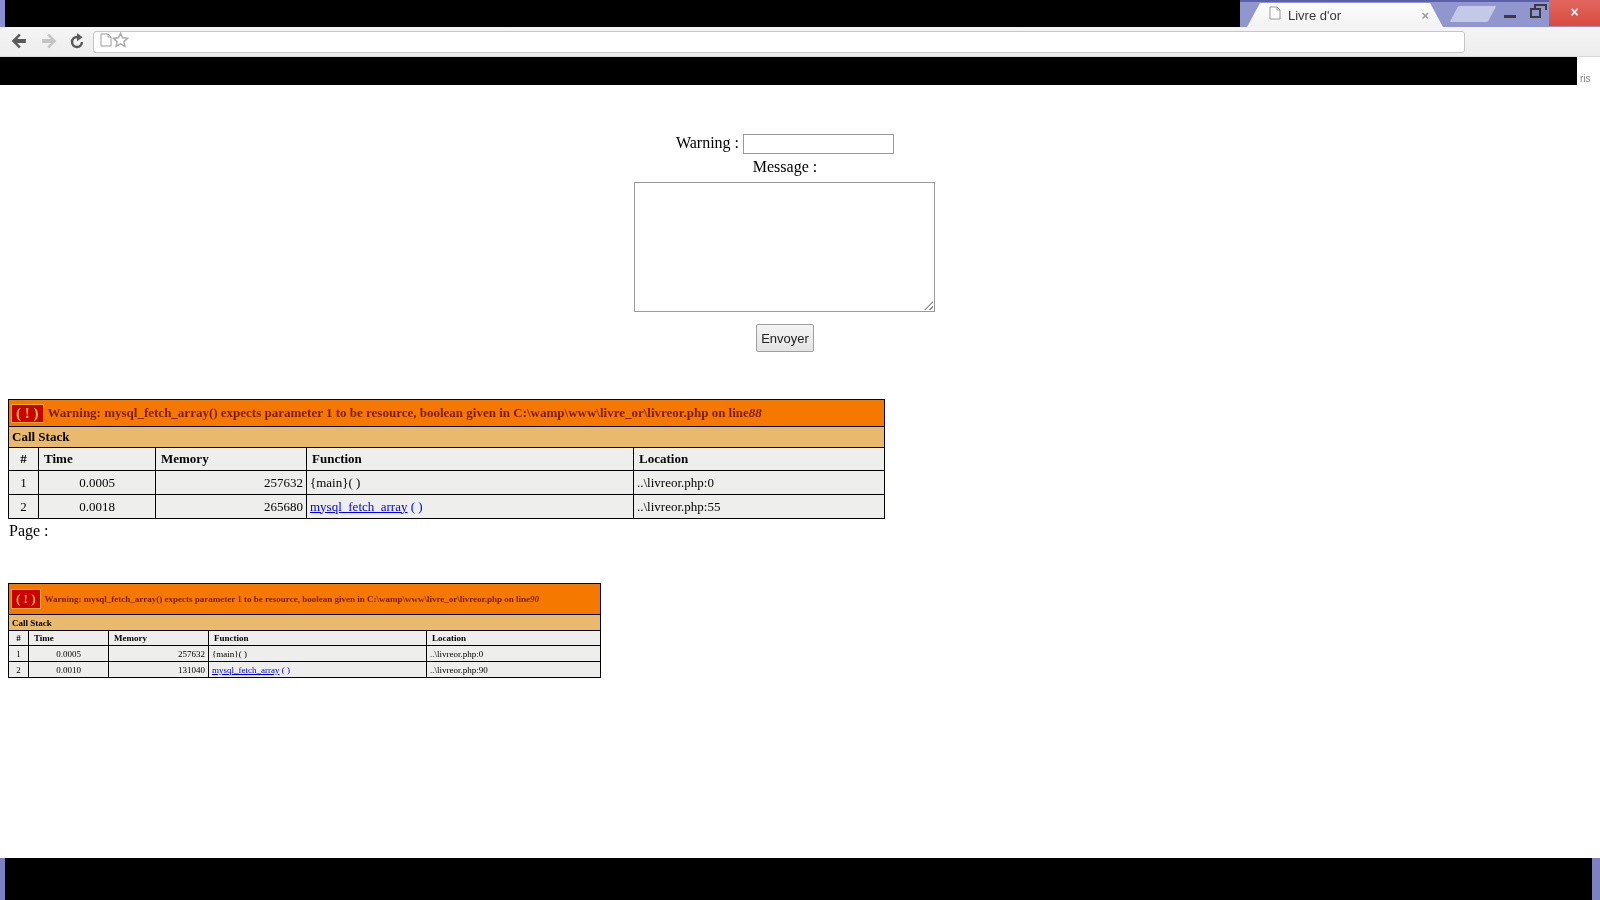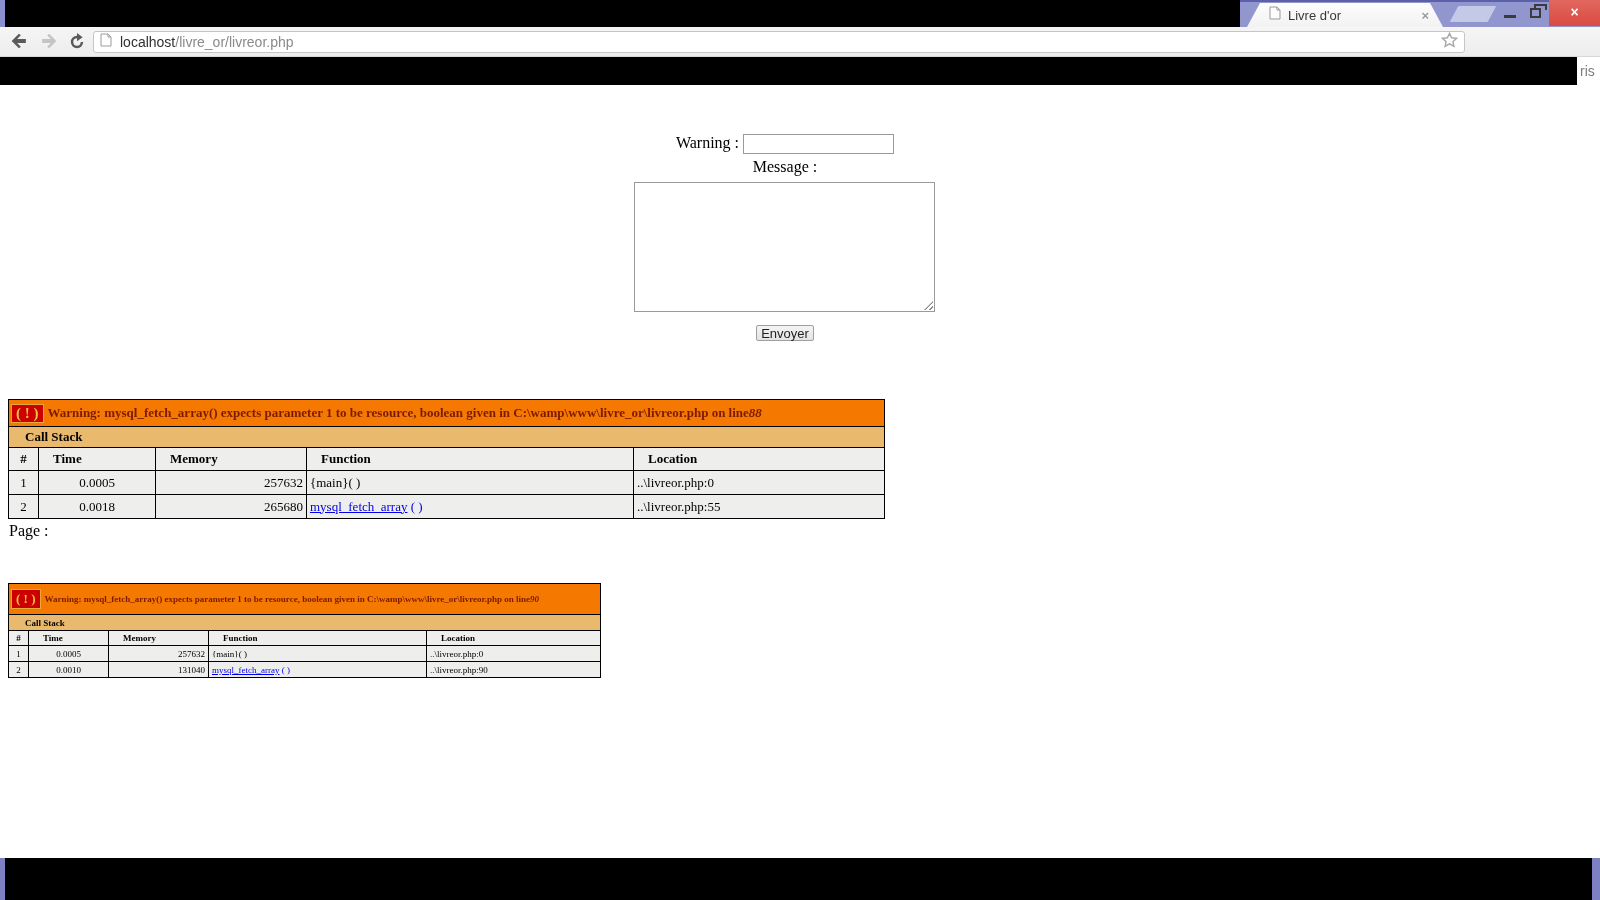--- a/index.html
+++ b/index.html
@@ -54,46 +54,46 @@
   .wot-badge { position:absolute; left:8px; top:10px; width:18px; height:13px;
                background:linear-gradient(#a8d345,#6fae14); border:1px solid #dff0b8; border-radius:3px;
                color:#fff; font-size:8px; font-weight:bold; text-align:center; line-height:11px; }
   .menu-btn { position:absolute; left:1572px; top:35px; width:18px; height:14px; }
   .menu-btn i { display:block; width:18px; height:3px; background:#4d4d4d; border-radius:1px; margin-bottom:2.5px; }
 
   
   .page { position:absolute; left:0; top:57px; width:1600px; height:801px; background:#fff;
           font-family:"Liberation Serif", serif; color:#000; }
   .banner { position:absolute; left:0; top:0; width:1577px; height:28px; background:#000; }
-  .banner-cut { position:absolute; left:1580px; top:6px; font-family:"Liberation Sans",sans-serif; font-size:14px; color:#7d7d7d; }
+  .banner-cut { position:absolute; left:1580px; top:16px; font-family:"Liberation Sans",sans-serif; font-size:10px; color:#7d7d7d; }
 
   .centerzone { position:absolute; left:0; width:1570px; text-align:center; font-size:16px; }
   .gb-title { top:40px; }
   .gb-pseudo { top:77px; }
   .gb-pseudo input { width:151px; height:20px; border:1px solid #9a9a9a; background:#fff; vertical-align:middle; margin-left:4px; font-size:13px; padding:0 3px; }
   .gb-msg-label { top:101px; }
   .gb-textarea-wrap { position:absolute; left:634px; top:125px; width:301px; height:130px; }
   .gb-textarea-wrap textarea { width:301px; height:130px; border:1px solid #9a9a9a; resize:none; font-size:13px; font-family:"Liberation Sans",sans-serif; }
   .grip { position:absolute; right:2px; bottom:2px; width:9px; height:9px;
           background:repeating-linear-gradient(-45deg, transparent 0 2px, #8a8a8a 2px 3.5px);
           clip-path:polygon(100% 0, 100% 100%, 0 100%); pointer-events:none; }
   .gb-submit { top:267px; }
-  .gb-submit button { width:58px; height:16px; font-size:13px; font-family:"Liberation Sans",sans-serif; color:#222;
+  .gb-submit button { width:58px; height:28px; font-size:13px; font-family:"Liberation Sans",sans-serif; color:#222;
           background:linear-gradient(#f4f4f4,#e4e4e4); border:1px solid #9f9f9f; border-radius:2px; }
 
   
   table.xdebug { border-collapse:collapse; table-layout:fixed; font-family:"Liberation Serif", serif; }
   table.xdebug td, table.xdebug th { border:1px solid #000; overflow:hidden; white-space:nowrap; }
   .xdebug .err-row td { background:#f57900; }
   .err-inner { display:flex; align-items:center; }
   .err-icon { background:#cc0000; color:#f2c23c; font-weight:bold; border:1px solid #e5a93c; padding:0 4px; margin:1px 4px 1px 2px; }
   .err-msg { color:#7b1b02; font-weight:bold;font-family:Liberation Serif, serif; }
   .err-line { color:#7b1b02; font-weight:bold; font-style:italic; }
-  .xdebug .cs-row td { background:#e9b96e; font-weight:bold; padding-left:16px; }
-  .xdebug th { background:#eeeeec; font-weight:bold; text-align:left; padding-left:14px; }
+  .xdebug .cs-row td { background:#e9b96e; font-weight:bold; padding-left:3px; }
+  .xdebug th { background:#eeeeec; font-weight:bold; text-align:left; padding-left:5px; }
   .xdebug th.c { text-align:center; padding-left:0; }
   .xdebug td.data { background:#eeeeec; }
   .c { text-align:center; }
   .r { text-align:right; padding-right:3px; }
   .l { text-align:left; padding-left:3px; }
   .xdebug a { color:#0000ee; text-decoration:underline; }
   .xdebug .fn-args { color:#0000ee; }
 
   .xdebug1 { position:absolute; left:8px; top:342px; width:876px; font-size:13px; }
   .xdebug1 .err-row td { height:27px; }
@@ -165,21 +165,20 @@
       </svg>
   </span>
 
   <div class="omnibox">
     <span>
       <svg width="12" height="14" viewBox="0 0 12 14">
           <path d="M1 1h7l3 3v9H1z" fill="#fff" stroke="#9a9a9a"></path>
           <path d="M8 1v3h3" fill="none" stroke="#9a9a9a"></path>
         </svg>
     </span>
-    <span class="omni-url"><span class="omni-host">localhost</span><span class="omni-path">/livre_or/livreor.php</span></span>
     <span class="star">
       <svg width="17" height="17" viewBox="0 0 15 15">
           <path d="M7.5 1.2l1.9 3.9 4.3.5-3.2 2.9.9 4.2-3.9-2.2-3.9 2.2.9-4.2L1.3 5.6l4.3-.5z" fill="none" stroke="#a7a7a7" stroke-width="1.2"></path>
         </svg>
     </span>
   </div>
 
   <div class="ext-lastpass">*</div>
   <div class="ext-ds">
     <div class="clap">

